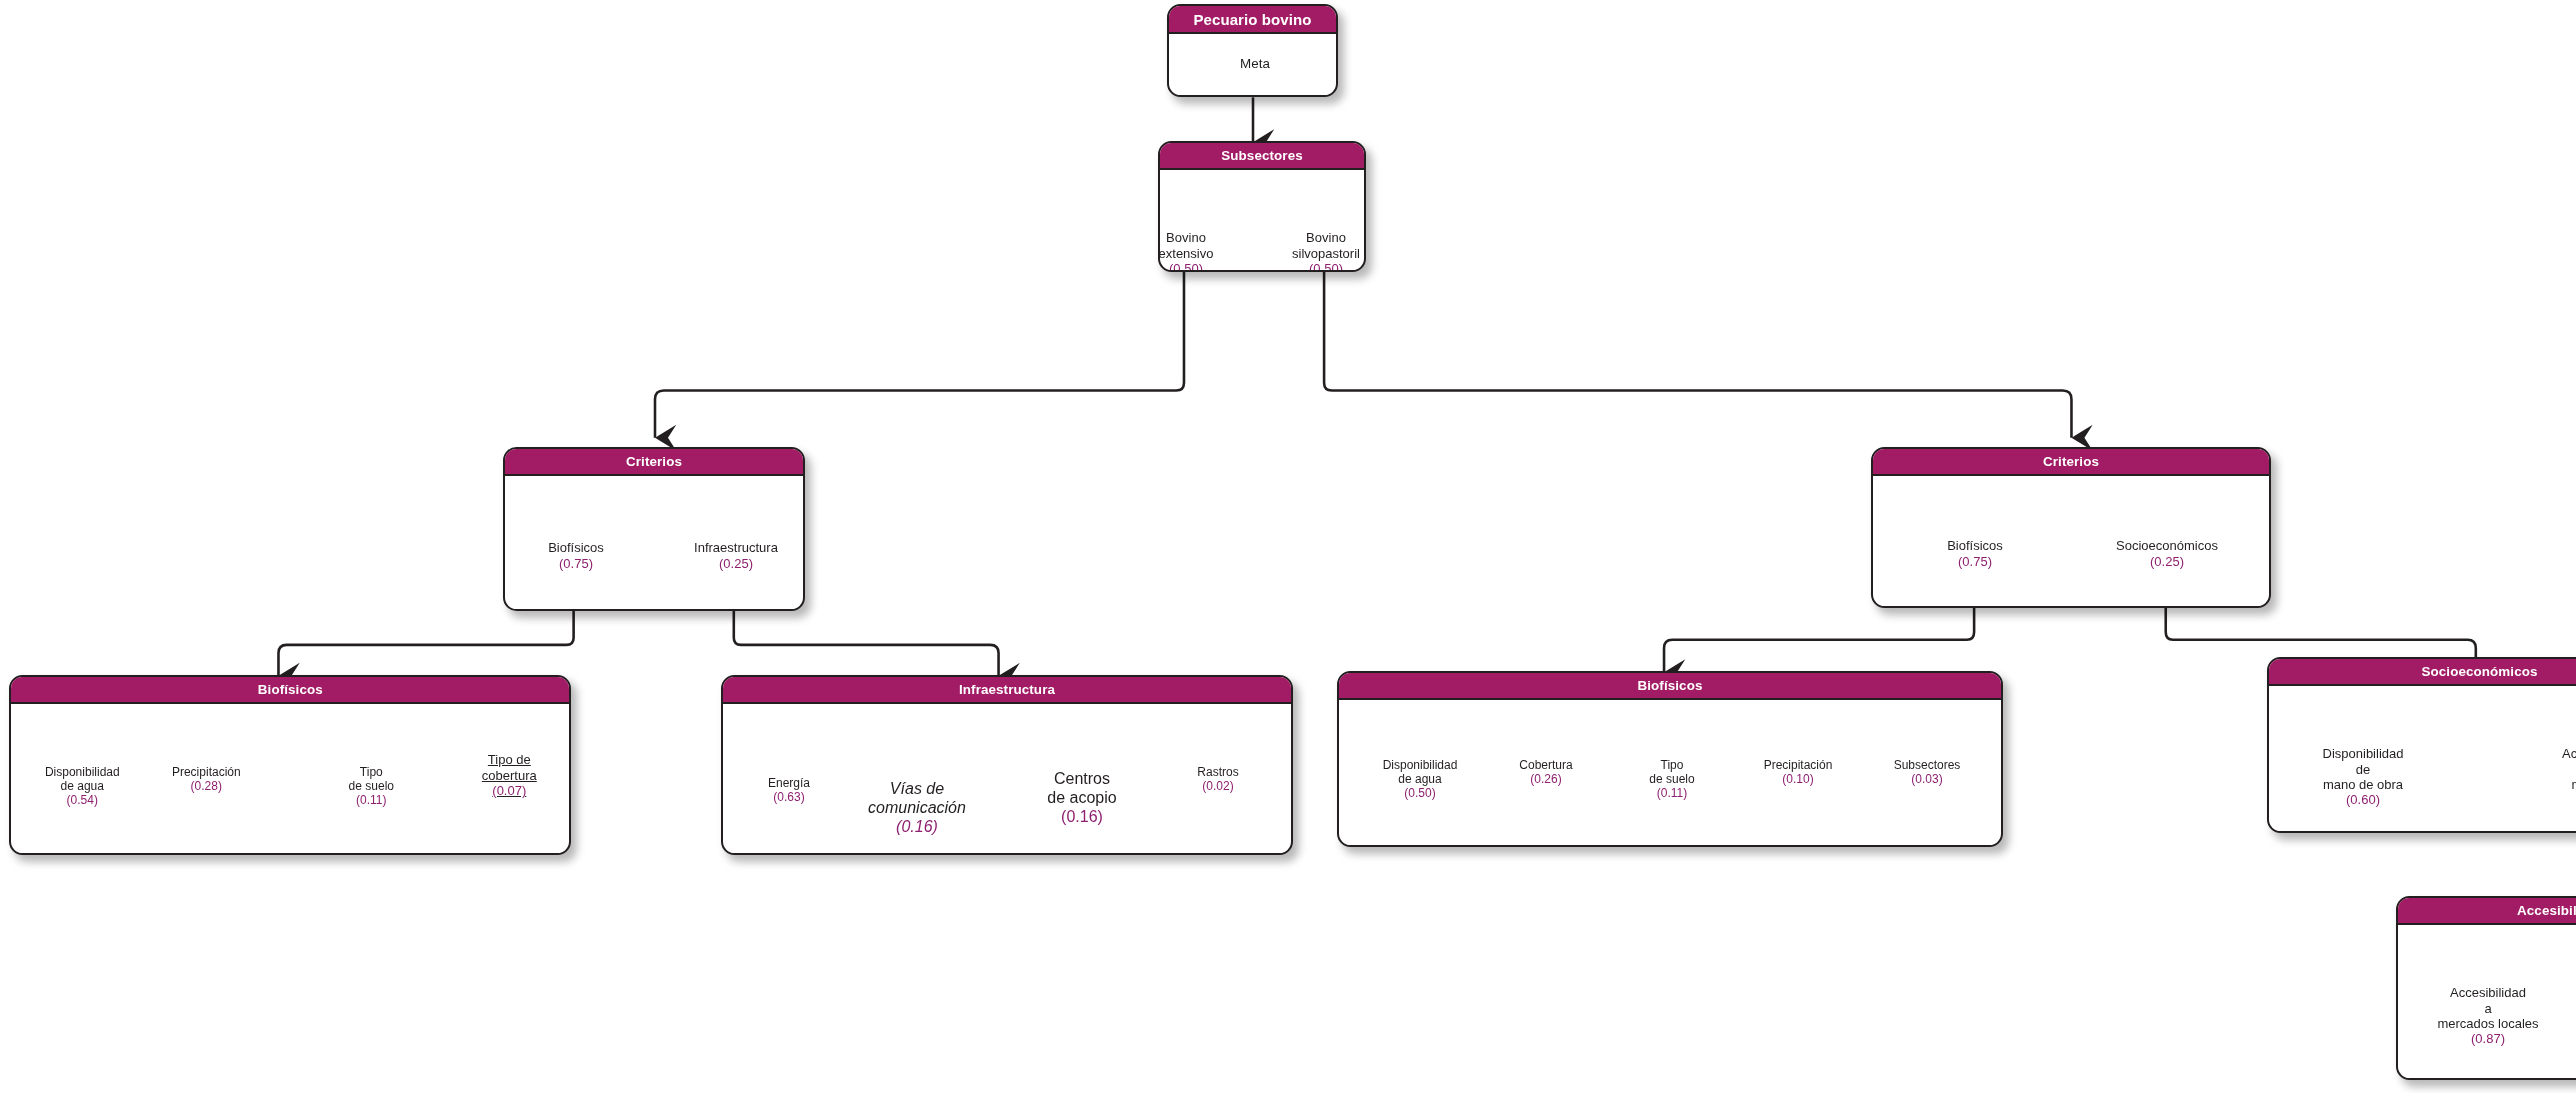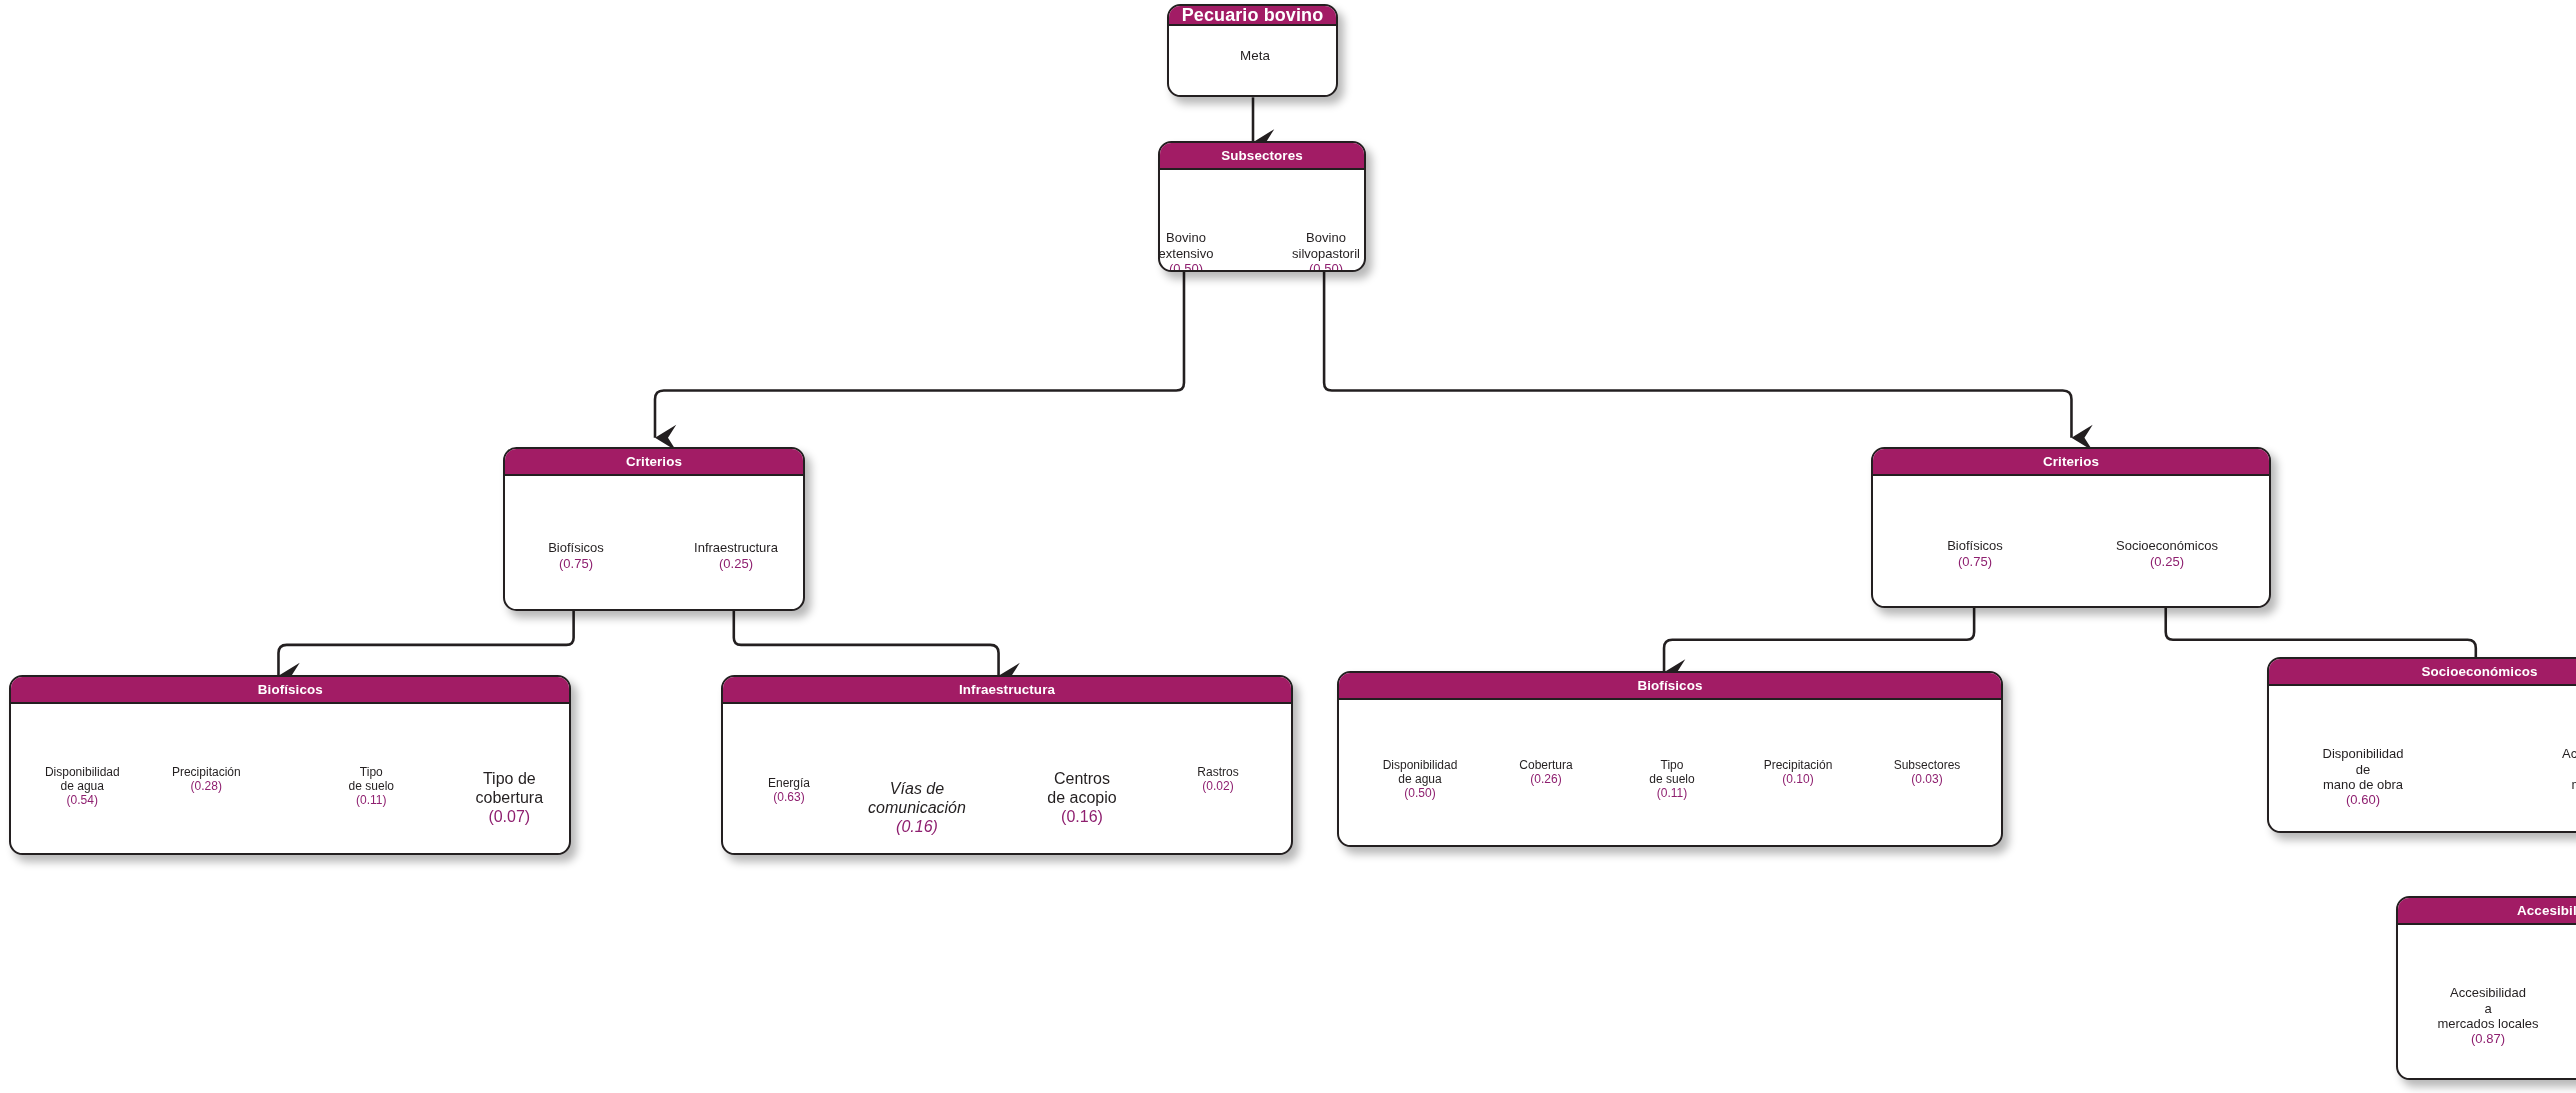--- a/index.html
+++ b/index.html
@@ -128,21 +128,21 @@
     <path d="M4812,1380 L4812,1410 Q4812,1422 4800,1422 L4594,1422 Q4582,1422 4582,1434 L4582,1472" stroke="#231f20" stroke-width="5" fill="none" marker-end="url(#ah)"></path>
     <path d="M4812,1380 L4812,1410 Q4812,1422 4824,1422 L5030,1422 Q5042,1422 5042,1434 L5042,1472" stroke="#231f20" stroke-width="5" fill="none" marker-end="url(#ah)"></path>
 
     <path d="M5042,1612 L5042,1738" stroke="#231f20" stroke-width="5" fill="none" marker-end="url(#ah)"></path>
 
     <path d="M5047,1843 L5047,1872 Q5047,1884 5035,1884 L4836,1884 Q4824,1884 4824,1896 L4824,1928" stroke="#231f20" stroke-width="5" fill="none" marker-end="url(#ah)"></path>
     <path d="M5047,1843 L5047,1872 Q5047,1884 5059,1884 L5262,1884 Q5274,1884 5274,1896 L5274,1928" stroke="#231f20" stroke-width="5" fill="none" marker-end="url(#ah)"></path>
   </svg>
 
   <div class="node" style="left:1167px; top:4.1px; width:171px; height:93px;">
-    <div class="node-header" style="height:20px; font-size:18px;">Pecuario bovino</div>
+    <div class="node-header" style="height:28px; font-size:15px;">Pecuario bovino</div>
     <div class="node-body" style="height:62px;">
       <div class="meta-label" style="left:86px; top:21.6px; font-size:13.4px;">Meta</div>
     </div>
   </div>
 
   <div class="node" style="left:1158px; top:141px; width:208px; height:131px;">
     <div class="node-header" style="height:27px; font-size:13.4px;">Subsectores</div>
     <div class="node-body" style="height:101px;">
       <div class="child" style="left:26px; top:45px; font-size:13px;">
         <span>Bovino
@@ -195,21 +195,21 @@
       </div>
       <div class="child" style="left:195px; top:47px; font-size:12px;">
         <span>Precipitación</span>
         <span class="weight">(0.28)</span>
       </div>
       <div class="child" style="left:360px; top:47px; font-size:12px;">
         <span>Tipo
 de suelo</span>
         <span class="weight">(0.11)</span>
       </div>
-      <div class="child" style="left:498px; top:47px; font-size:16px;">
+      <div class="child" style="left:498px; top:33px; font-size:13px;text-decoration:underline;">
         <span>Tipo de
 cobertura</span>
         <span class="weight">(0.07)</span>
       </div>
     </div>
   </div>
 
   <div class="node" style="left:721px; top:675px; width:572px; height:180px;">
     <div class="node-header" style="height:27px; font-size:13.4px;">Infraestructura</div>
     <div class="node-body" style="height:151px;">

